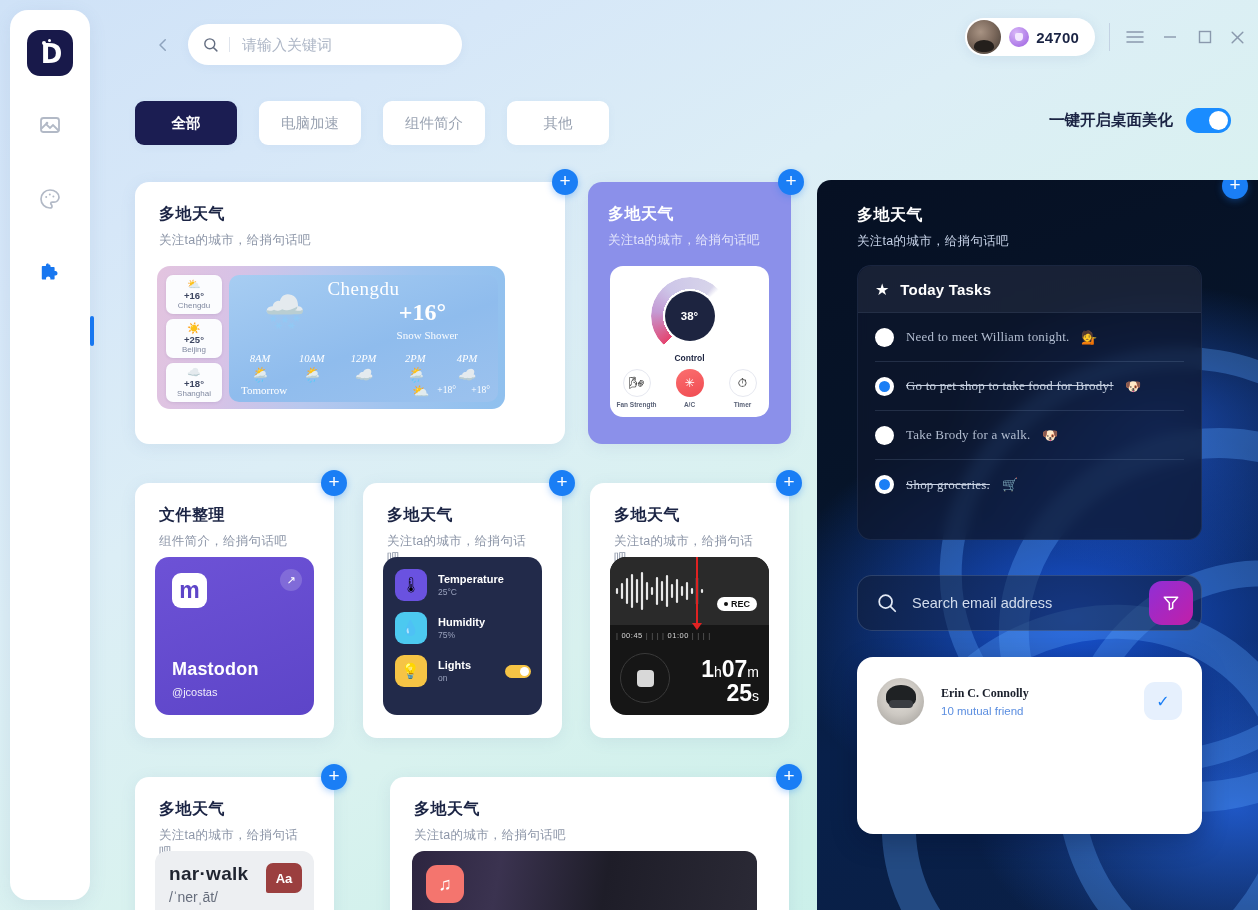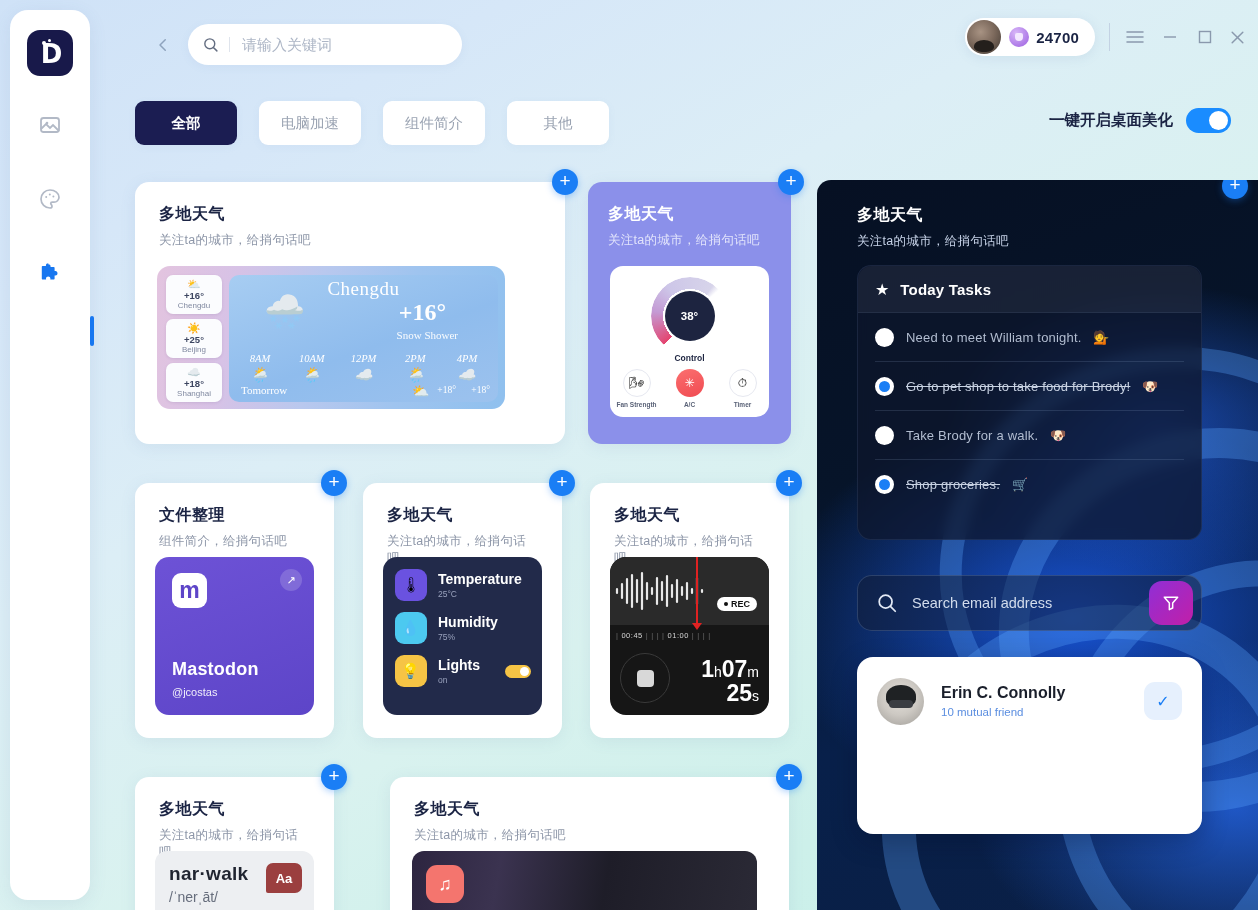--- a/index.html
+++ b/index.html
@@ -241,21 +241,21 @@
 
   
   #card-home { left: 363px; top: 483px; width: 199px; height: 255px; }
   #home-widget {
     position: absolute; left: 20px; top: 74px; width: 159px; height: 158px;
     border-radius: 14px; background: #222a4a; padding: 12px 0 0 0;
   }
   .home-row { display: flex; align-items: center; padding: 0 12px; margin-bottom: 11px; position: relative; }
   .home-ico { width: 32px; height: 32px; border-radius: 9px; display: flex; align-items: center; justify-content: center; font-size: 15px; flex: none; }
   .home-txt { margin-left: 11px; }
-  .home-txt .n { font-size: 14px; color: #fff; font-weight: 700; }
+  .home-txt .n { font-size: 11px; color: #fff; font-weight: 700; }
   .home-txt .v { font-size: 8.5px; color: #9aa2bd; margin-top: 2px; }
   #lights-toggle { position: absolute; right: 11px; top: 10px; width: 26px; height: 13px; border-radius: 7px; background: #f6c445; cursor: pointer; }
   #lights-toggle::after { content:''; position:absolute; right:2px; top:2px; width:9px; height:9px; border-radius:50%; background:#fff; }
 
   
   #card-rec { left: 590px; top: 483px; width: 199px; height: 255px; }
   #rec-widget { position: absolute; left: 20px; top: 74px; width: 159px; height: 158px; border-radius: 16px; background: #161616; overflow: hidden; }
   #rec-wave { position: absolute; left: 0; right: 0; top: 0; height: 68px; background: #2a2a2a; }
   #rec-wave svg { position: absolute; left: 4px; top: 12px; }
   #rec-playhead { position: absolute; left: 86px; top: 0; width: 2px; height: 68px; background: #e02222; }
@@ -316,21 +316,21 @@
   }
   #tasks-head .star { font-size: 16px; color: #fff; }
   #tasks-title { color: #fff; font-size: 15px; font-weight: 700; letter-spacing: .2px; }
   .task {
     display: flex; align-items: center; gap: 12px; height: 49px; margin: 0 17px;
     border-bottom: 1px solid rgba(160,185,225,.16);
   }
   .task:last-child { border-bottom: none; }
   .task .rad { width: 19px; height: 19px; border-radius: 50%; background: #fff; flex: none; }
   .task.done .rad { background: #1a7ef5; border: 4px solid #fff; box-sizing: border-box; }
-  .task .txt { font-size: 13px; color: #b2bdd0; letter-spacing: .2px; }
+  .task .txt { font-size: 13px; color: #b2bdd0; letter-spacing: .2px; font-family: Liberation Serif, serif; }
   .task.done .txt { text-decoration: line-through; color: #c8d2e2; }
   .task .emo { font-size: 13px; }
 
   #email-search {
     position: absolute; left: 40px; top: 395px; width: 345px; height: 56px;
     background: rgba(18,28,52,.50); border: 1px solid rgba(150,180,225,.22);
     border-radius: 15px; display: flex; align-items: center; padding: 0 8px 0 18px;
   }
   #email-search .mag2 { width: 22px; height: 22px; flex: none; }
   #email-placeholder { margin-left: 14px; color: #d2dcec; font-size: 14.5px; flex: 1; }
@@ -347,21 +347,21 @@
   }
   .contact { display: flex; align-items: center; height: 88px; border-bottom: 1px solid #eceef2; }
   .contact:last-child { border-bottom: none; }
   .c-avatar { width: 47px; height: 47px; border-radius: 50%; flex: none; overflow: hidden; position: relative; }
   .c-avatar.a1 { background: radial-gradient(circle at 48% 40%, #e4e0da 0%, #cdc9c3 48%, #9d9a95 100%); }
   .c-avatar.a1::after { content:''; position:absolute; left:9px; top:7px; width:30px; height:22px; border-radius:50% 50% 35% 35%; background:#1f2224; }
   .c-avatar.a1::before { content:''; position:absolute; left:12px; top:22px; width:24px; height:8px; border-radius:6px; background:#3a3d42; z-index:2; }
   .c-avatar.a2 { background: radial-gradient(circle at 50% 40%, #f0ded8 0%, #d9c3bb 50%, #a48b84 100%); }
   .c-avatar.a2::after { content:''; position:absolute; left:8px; top:4px; width:32px; height:30px; border-radius:50% 50% 40% 40%; background:#241a16; }
   .c-info { margin-left: 17px; flex: 1; }
-  .c-name { font-size: 16px; font-weight: 700; color: #1a1f2b; }
+  .c-name { font-size: 12px; font-weight: 700; color: #1a1f2b; font-family: Liberation Serif, serif; }
   .c-meta { font-size: 11.5px; margin-top: 4px; }
   .c-meta.blue { color: #5b8ee0; }
   .c-meta.pink { color: #ef3a6b; }
   .c-act { width: 38px; height: 38px; border-radius: 11px; display: flex; align-items: center; justify-content: center; font-size: 16px; cursor: pointer; }
   .c-act.check { background: #e6f0fd; color: #1a7ef5; }
   .c-act.heart { background: #fde4ec; color: #f4295f; }
 </style>
 </head>
 <body>
 

